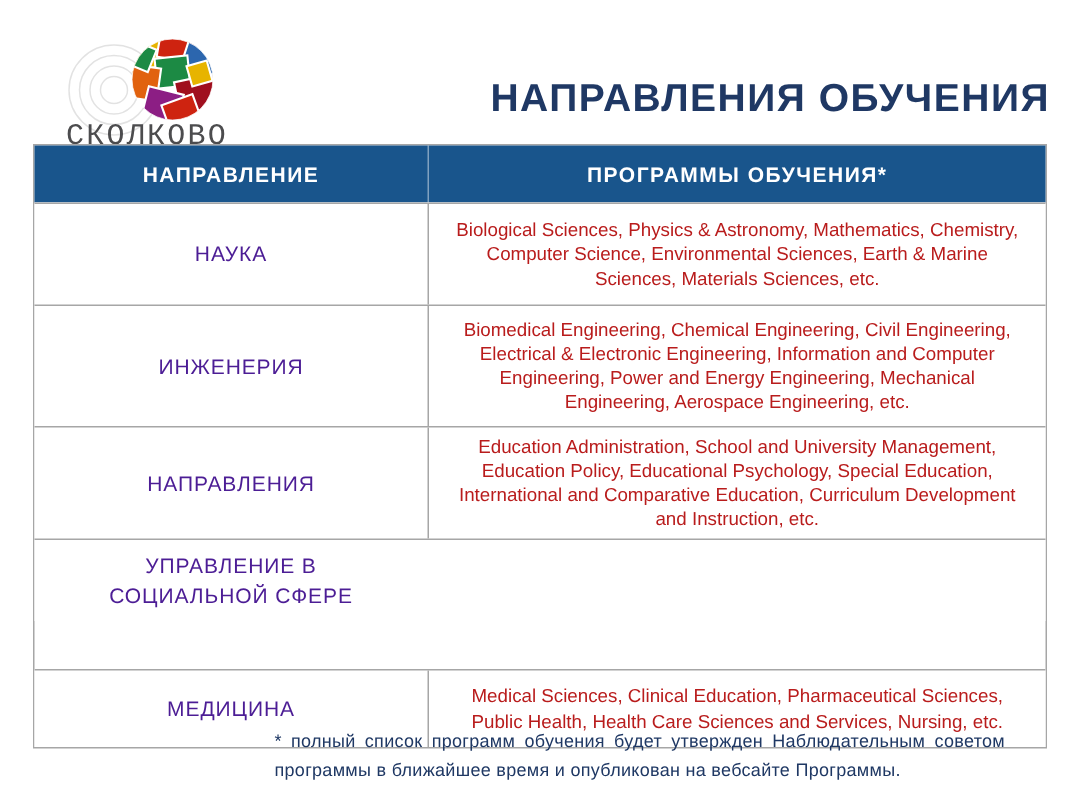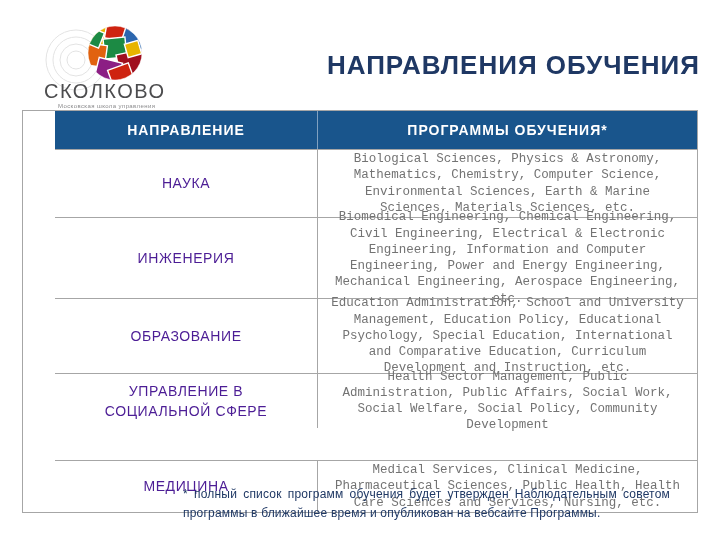--- a/index.html
+++ b/index.html
@@ -27,20 +27,21 @@
   .logo svg { display: block; }
   .wordmark {
     position: absolute;
     left: 26px;
     top: 72px;
     font-size: 20px;
     font-weight: 500;
     letter-spacing: 1.5px;
     color: #4c4c4e;
     white-space: nowrap;
+    font-family: Liberation Mono, monospace;
   }
   .tagline {
     position: absolute;
     left: 40px;
     top: 95px;
     font-size: 6px;
     letter-spacing: 0.4px;
     color: #8a8a8c;
     white-space: nowrap;
   }
@@ -54,26 +55,25 @@
     font-weight: bold;
     letter-spacing: 1px;
     color: #1f3864;
     white-space: nowrap;
   }
 
   
   .dir-table {
     position: absolute;
     left: 22px;
-    top: 110px;
+    top: 96px;
     width: 676px;
     border: 1px solid #a6a6a6;
     box-sizing: border-box;
     background: #ffffff;
-    padding-left: 32px;
   }
   .thead {
     display: flex;
     height: 38px;
     background: #19558c;
   }
   .th {
     display: flex;
     align-items: center;
     justify-content: center;
@@ -111,23 +111,23 @@
   }
   .td-prog {
     flex: 1;
     display: flex;
     align-items: center;
     justify-content: center;
     text-align: center;
     padding: 4px 12px;
     box-sizing: border-box;
     border-left: 1px solid #a6a6a6;
-    font-family: Liberation Mono, monospace;
+    font-family: Liberation Sans, sans-serif;
     font-size: 12.5px;
-    color: #737373;
+    color: #b91c1c;
     line-height: 1.3;
   }
 
   
   .footnote {
     position: absolute;
     left: 183px;
     top: 485px;
     width: 487px;
     font-size: 12px;
@@ -185,30 +185,29 @@
       <div class="td-dir">НАУКА</div>
       <div class="td-prog">Biological Sciences, Physics &amp; Astronomy, Mathematics, Chemistry, Computer Science, Environmental Sciences, Earth &amp; Marine Sciences, Materials Sciences, etc.</div>
     </div>
 
     <div class="tr h81">
       <div class="td-dir">ИНЖЕНЕРИЯ</div>
       <div class="td-prog">Biomedical Engineering, Chemical Engineering, Civil Engineering, Electrical &amp; Electronic Engineering, Information and Computer Engineering, Power and Energy Engineering, Mechanical Engineering, Aerospace Engineering, etc.</div>
     </div>
 
     <div class="tr h75">
-      <div class="td-dir">ОБРАЗОВАНИЕ</div>
+      <div class="td-dir">НАПРАВЛЕНИЯ</div>
       <div class="td-prog">Education Administration, School and University Management, Education Policy, Educational Psychology, Special Education, International and Comparative Education, Curriculum Development and Instruction, etc.</div>
     </div>
 
     <div class="tr h55">
       <div class="td-dir">УПРАВЛЕНИЕ В СОЦИАЛЬНОЙ СФЕРЕ</div>
-      <div class="td-prog">Health Sector Management, Public Administration, Public Affairs, Social Work, Social Welfare, Social Policy, Community Development</div>
     </div>
 
     <div class="tr h51">
       <div class="td-dir">МЕДИЦИНА</div>
-      <div class="td-prog">Medical Services, Clinical Medicine, Pharmaceutical Sciences, Public Health, Health Care Sciences and Services, Nursing, etc.</div>
+      <div class="td-prog">Medical Sciences, Clinical Education, Pharmaceutical Sciences, Public Health, Health Care Sciences and Services, Nursing, etc.</div>
     </div>
   </div>
 
   <div class="footnote">* полный список программ обучения будет утвержден Наблюдательным советом программы в ближайшее время и опубликован на вебсайте Программы.</div>
 
 </div>
 
 </body></html>

